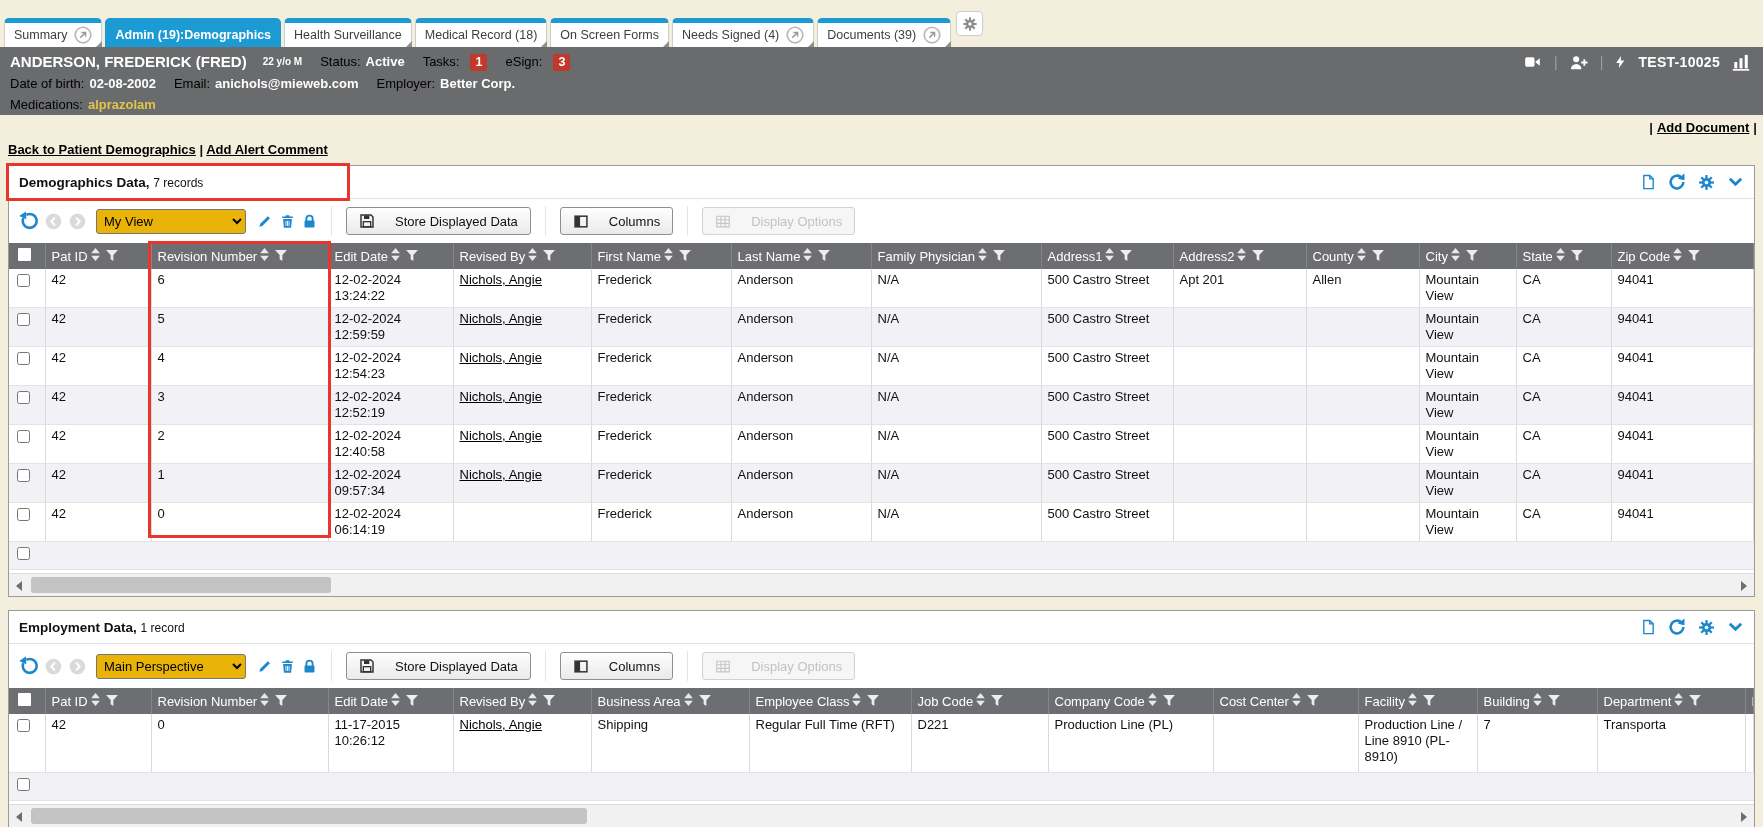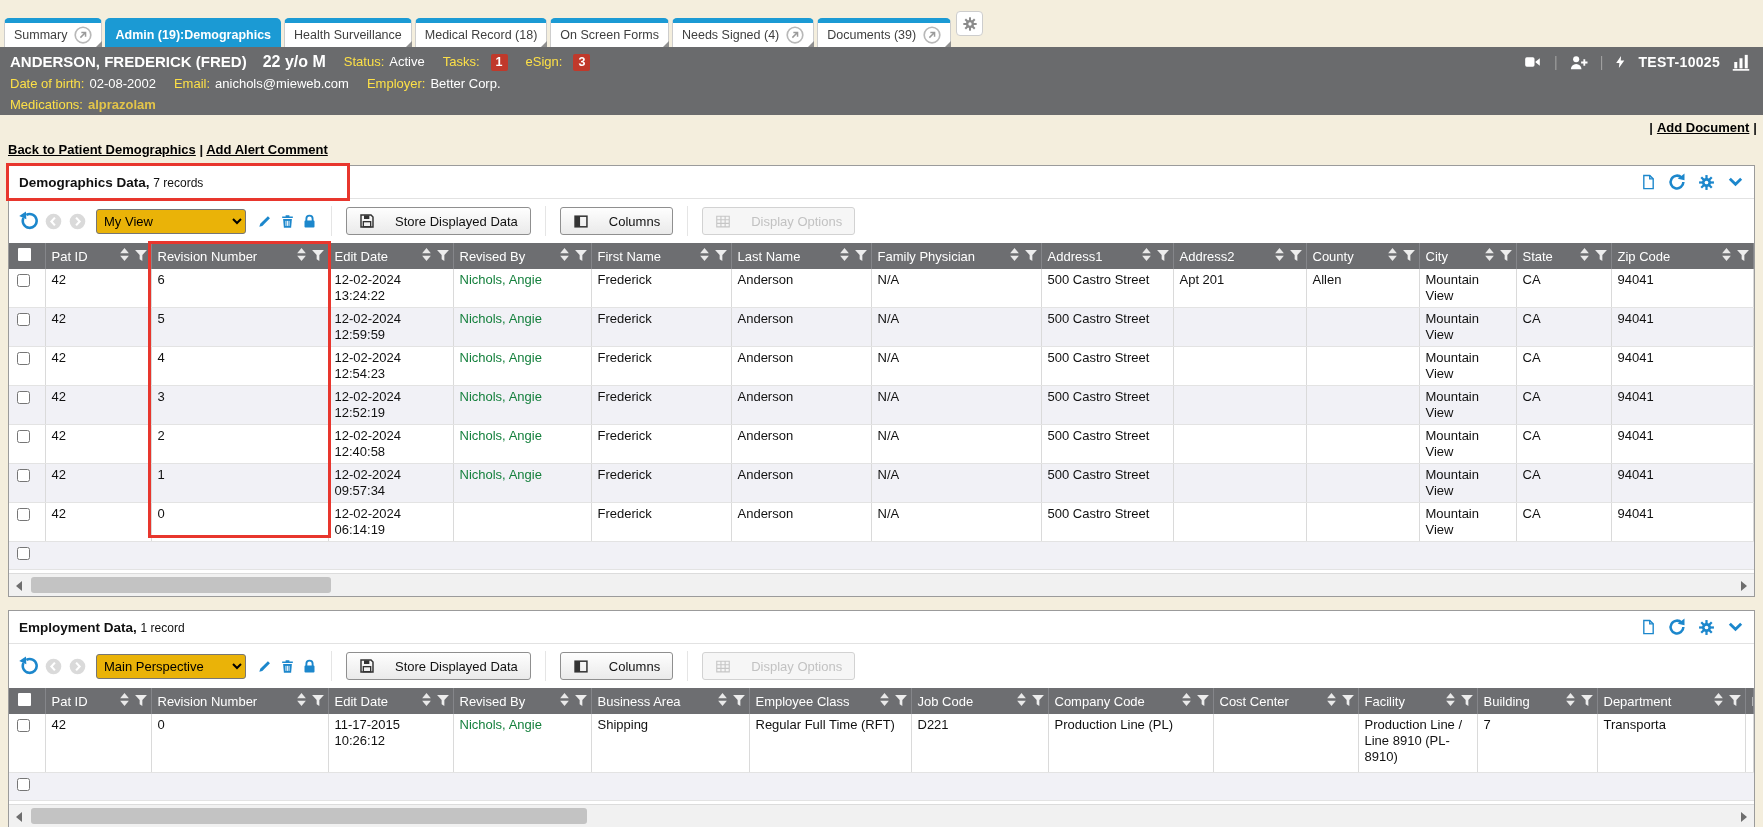--- a/index.html
+++ b/index.html
@@ -19,24 +19,24 @@
   border-left:6px solid transparent;border-bottom:6px solid #8f8f8f}
 .tab.active{background:var(--accent);border-color:var(--accent);color:#fff;font-weight:bold}
 .popout{display:flex;align-items:center}
 .tab-gear-btn{width:27px;height:25px;margin:0 0 0 2px;background:#fff;border:1px solid #cdcdcd;
   border-radius:4px;display:flex;align-items:center;justify-content:center;cursor:pointer;align-self:center}
 
 
 .banner{background:#6a6b6d;color:#fff;height:68px;padding:4px 12px 0 10px}
 .b-row{display:flex;align-items:center;line-height:22px}
 .b-name{font-size:15px;font-weight:bold}
-.b-agesex{font-size:16px;font-weight:bold;margin-left:16px}
-.b-label{color:#fde047;margin-left:18px;margin-right:5px}
+.b-agesex{font-size:10px;font-weight:bold;margin-left:16px}
+.b-label{color:#000000;margin-left:18px;margin-right:5px}
 .b-label.first{margin-left:0}
-.b-val{font-weight:normal}
+.b-val{font-weight:bold}
 .badge{background:var(--badge);min-width:17px;height:17px;padding:0 4px;border-radius:2px;
   display:inline-flex;align-items:center;justify-content:center;font-weight:bold;font-size:12.5px;cursor:pointer}
 .b-right{margin-left:auto;display:flex;align-items:center;gap:11px}
 .b-sep{color:#9f9f9f;font-size:14px}
 .b-station{font-weight:bold;font-size:14px;letter-spacing:.3px}
 .b-row2{line-height:21px}
 .meds{color:var(--meds);font-weight:bold}
 .bicon{display:flex;cursor:pointer}
 
 
@@ -61,27 +61,27 @@
   font:13px "Liberation Sans",sans-serif;padding:0 3px;margin:0 3px}
 .btn{display:inline-flex;align-items:center;gap:20px;height:28px;padding:0 12px;
   background:linear-gradient(#fefefe,#eaeaea);border:1px solid #8f8f8f;border-radius:3px;
   font:13px "Liberation Sans",sans-serif;color:#111;cursor:pointer}
 .btn.disabled{background:#f6f6f6;border-color:#d2d2d2;color:#c2c2c2;cursor:default}
 
 
 table.dtable{width:100%;border-collapse:collapse;table-layout:fixed}
 .dtable th{background:#6d6e71;height:26px;padding:0 4px 0 6px;border-right:1px solid #85868a;
   color:#fff;font-weight:normal;text-align:left;overflow:hidden;white-space:nowrap;cursor:pointer}
-.thwrap{display:flex;align-items:center;justify-content:space-between;gap:3px}
+.thwrap{display:flex;align-items:center;gap:3px}
 .hicons{display:flex;align-items:center;gap:6px;flex:none}
 .dtable td{border-right:1px solid #dadada;border-bottom:1px solid #e3e3e3;padding:3px 6px;
   vertical-align:top;overflow:hidden;line-height:16px}
 .dtable tbody tr:nth-child(even){background:#f1f1f6}
 td.num{text-align:left}
-a.cell-link{color:#15803d;cursor:pointer}
+a.cell-link{color:#000000;text-decoration:underline;cursor:pointer}
 td.checkcell{padding:5px 0 0 8px;border-right:1px solid #dadada}
 input.rowcheck{width:13px;height:13px;margin:0}
 .selectall{display:inline-block;width:13px;height:13px;background:#fff;border-radius:1px;margin-left:3px}
 tr.emptyrow td{border-right:none}
 
 
 .hscroll{position:relative;height:23px;background:#f1f1f1;border-top:1px solid #dcdcdc;margin-top:3px}
 .hs-thumb{position:absolute;top:3px;height:16px;background:#c3c3c3;border-radius:3px;cursor:pointer}
 .hs-arrow{position:absolute;top:7px;width:0;height:0;border-top:5px solid transparent;
   border-bottom:5px solid transparent;cursor:pointer}

